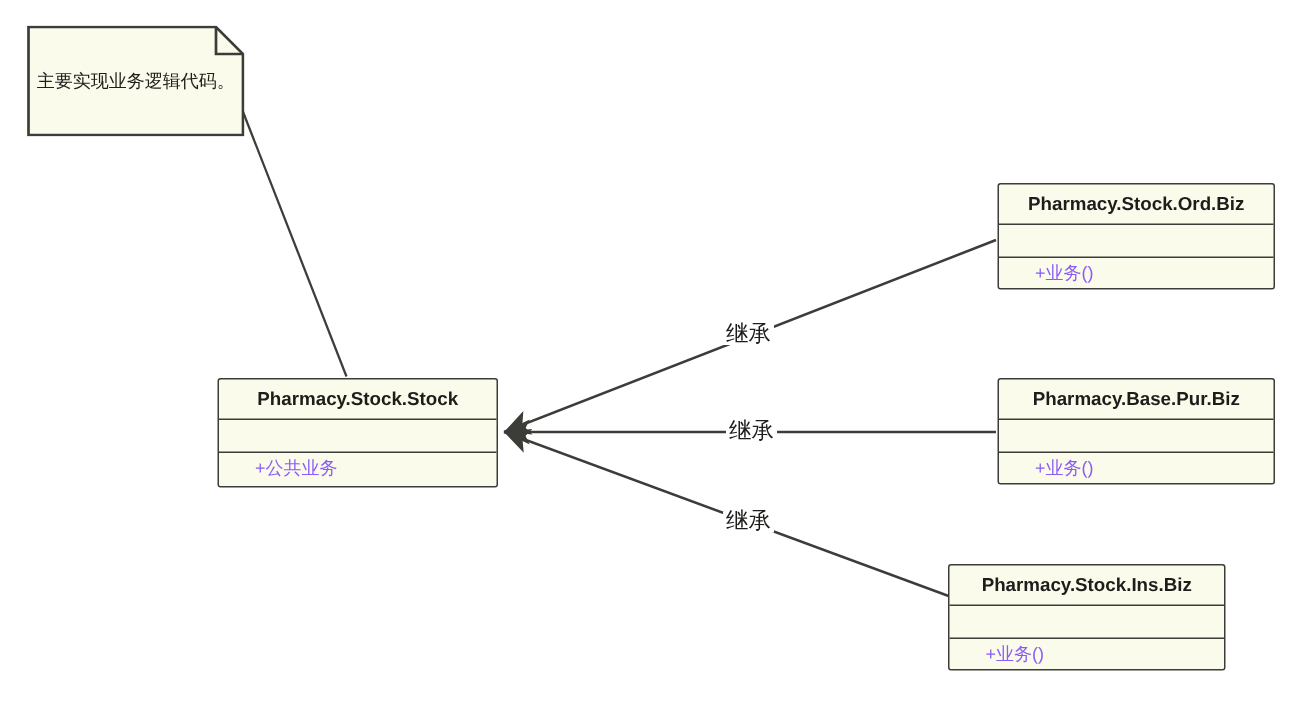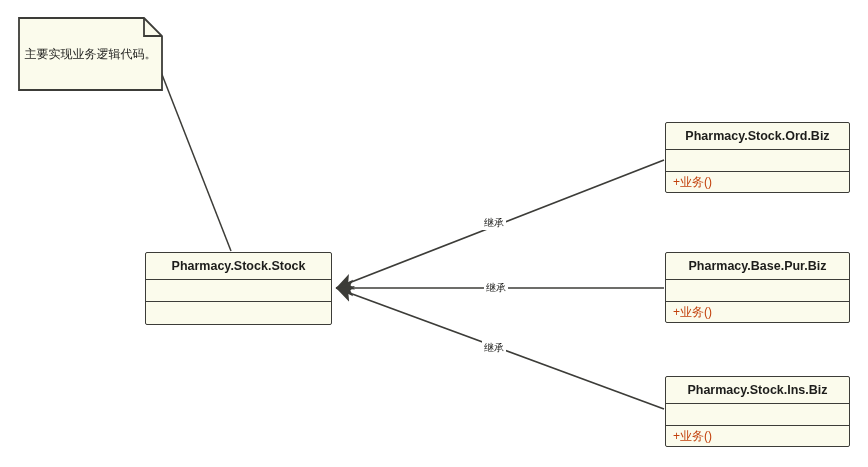--- a/index.html
+++ b/index.html
@@ -52,23 +52,23 @@
     white-space: nowrap;
     overflow: hidden;
   }
   .uml-class .cls-attrs {
     height: 22px;
     border-bottom: 1.6px solid #3c3c38;
   }
   .uml-class .cls-ops {
     height: 20px;
     line-height: 20px;
-    padding-left: 7px;
+    padding-left: 24px;
     font-size: 12px;
-    color: #c2410c;
+    color: #8b5cf6;
     white-space: nowrap;
     overflow: hidden;
   }
 
   
   .uml-note {
     position: absolute;
     box-sizing: border-box;
   }
   .uml-note .note-shape {
@@ -89,21 +89,21 @@
     font-size: 12px;
     color: #1d1d1b;
     text-align: center;
     padding: 0 6px;
     box-sizing: border-box;
   }
 
   
   .edge-label {
     position: absolute;
-    font-size: 10px;
+    font-size: 15px;
     color: #1d1d1b;
     background: #ffffff;
     padding: 0 2px;
     white-space: nowrap;
     line-height: 14px;
     text-align: right;
   }
 </style>
 </head>
 <body>
@@ -130,35 +130,36 @@
     <svg class="note-shape" viewBox="0 0 145 74" width="145" height="74" xmlns="http://www.w3.org/2000/svg" preserveAspectRatio="none">
       <path d="M 1 1 L 126 1 L 144 19 L 144 73 L 1 73 Z" fill="#fbfbec" stroke="#3c3c38" stroke-width="1.8" stroke-linejoin="miter"></path>
       <path d="M 126 1 L 126 19 L 144 19" fill="none" stroke="#3c3c38" stroke-width="1.8"></path>
     </svg>
     <div class="note-text">主要实现业务逻辑代码。</div>
   </div>
 
   <div class="uml-class" style="left:145px; top:252px; width:187px; height:73px;">
     <div class="compartment cls-title">Pharmacy.Stock.Stock</div>
     <div class="compartment cls-attrs"></div>
+    <div class="compartment cls-ops">+公共业务</div>
   </div>
 
   <div class="uml-class" style="left:665px; top:122px; width:185px; height:71px;">
     <div class="compartment cls-title">Pharmacy.Stock.Ord.Biz</div>
     <div class="compartment cls-attrs"></div>
     <div class="compartment cls-ops">+业务()</div>
   </div>
 
   <div class="uml-class" style="left:665px; top:252px; width:185px; height:71px;">
     <div class="compartment cls-title">Pharmacy.Base.Pur.Biz</div>
     <div class="compartment cls-attrs"></div>
     <div class="compartment cls-ops">+业务()</div>
   </div>
 
-  <div class="uml-class" style="left:665px; top:376px; width:185px; height:71px;">
+  <div class="uml-class" style="left:632px; top:376px; width:185px; height:71px;">
     <div class="compartment cls-title">Pharmacy.Stock.Ins.Biz</div>
     <div class="compartment cls-attrs"></div>
     <div class="compartment cls-ops">+业务()</div>
   </div>
 
   <div class="edge-label" style="left:482px; top:216px;">继承</div>
   <div class="edge-label" style="left:484px; top:281px;">继承</div>
   <div class="edge-label" style="left:482px; top:341px;">继承</div>
 
 </div>

